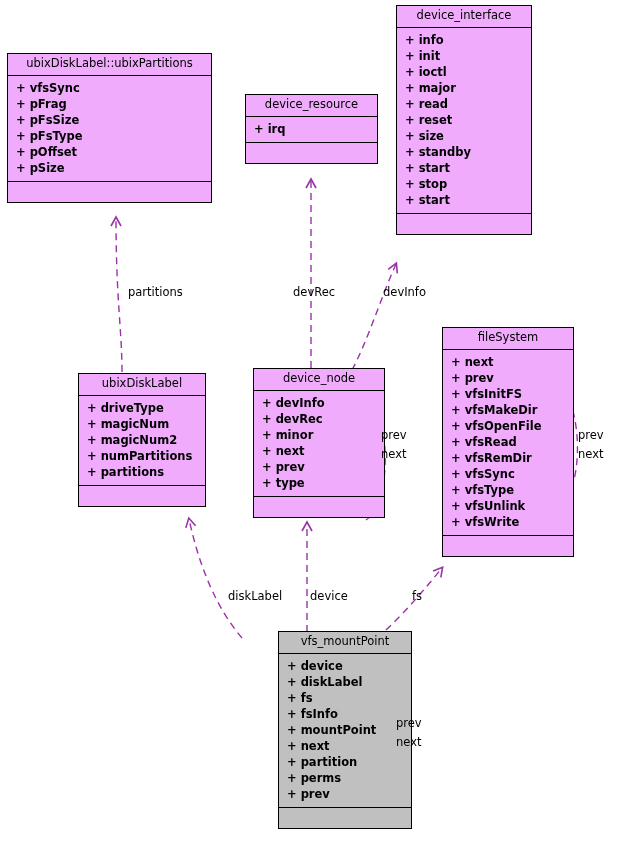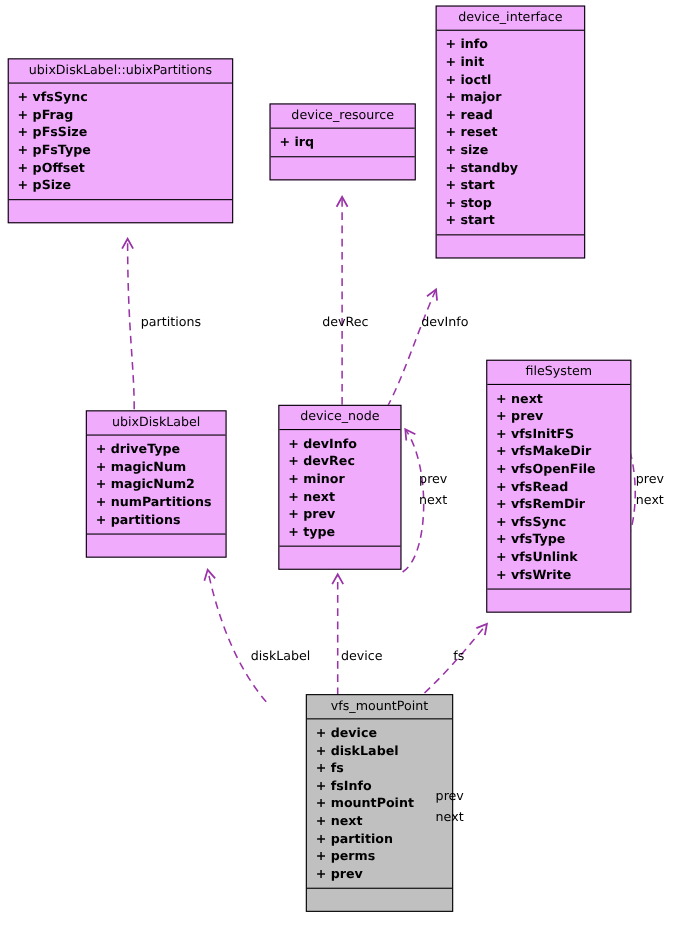--- a/index.html
+++ b/index.html
@@ -142,21 +142,21 @@
     <div class="cls-attrs">
       <div class="row">+ driveType</div>
       <div class="row">+ magicNum</div>
       <div class="row">+ magicNum2</div>
       <div class="row">+ numPartitions</div>
       <div class="row">+ partitions</div>
     </div>
     <div class="cls-ops"></div>
   </div>
 
-  <div class="umlclass" style="left:253px; top:368px; width:112px;">
+  <div class="umlclass" style="left:253px; top:368px; width:132px;">
     <div class="cls-title">device_node</div>
     <div class="cls-attrs">
       <div class="row">+ devInfo</div>
       <div class="row">+ devRec</div>
       <div class="row">+ minor</div>
       <div class="row">+ next</div>
       <div class="row">+ prev</div>
       <div class="row">+ type</div>
     </div>
     <div class="cls-ops"></div>

